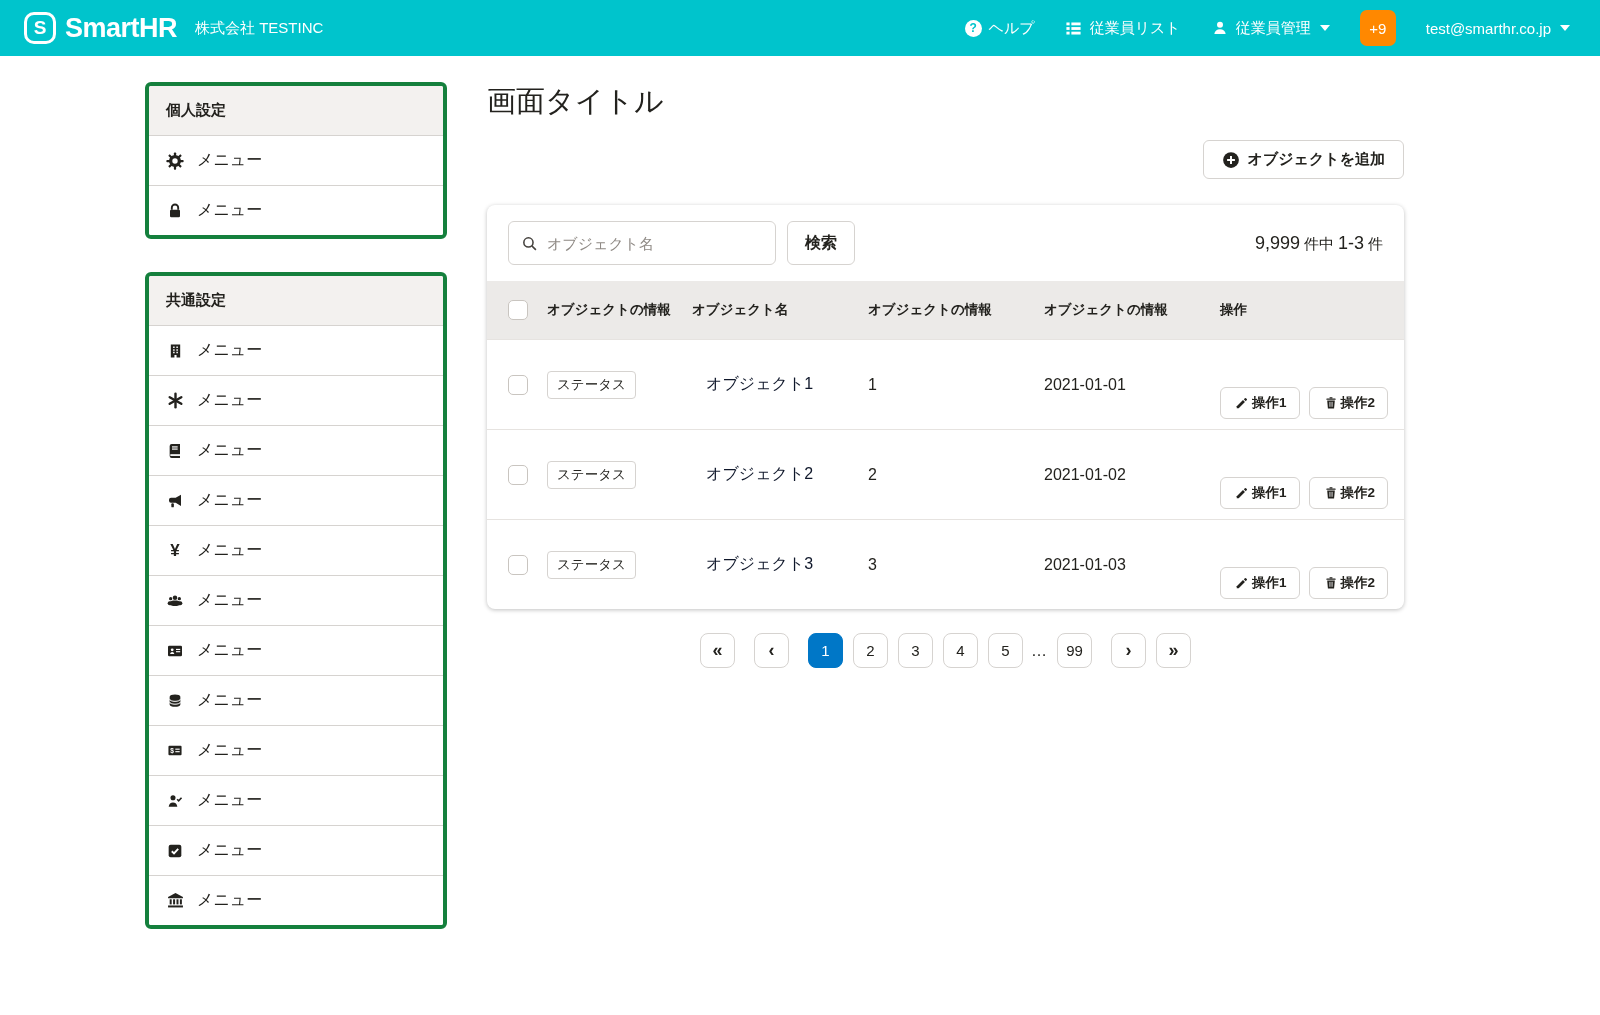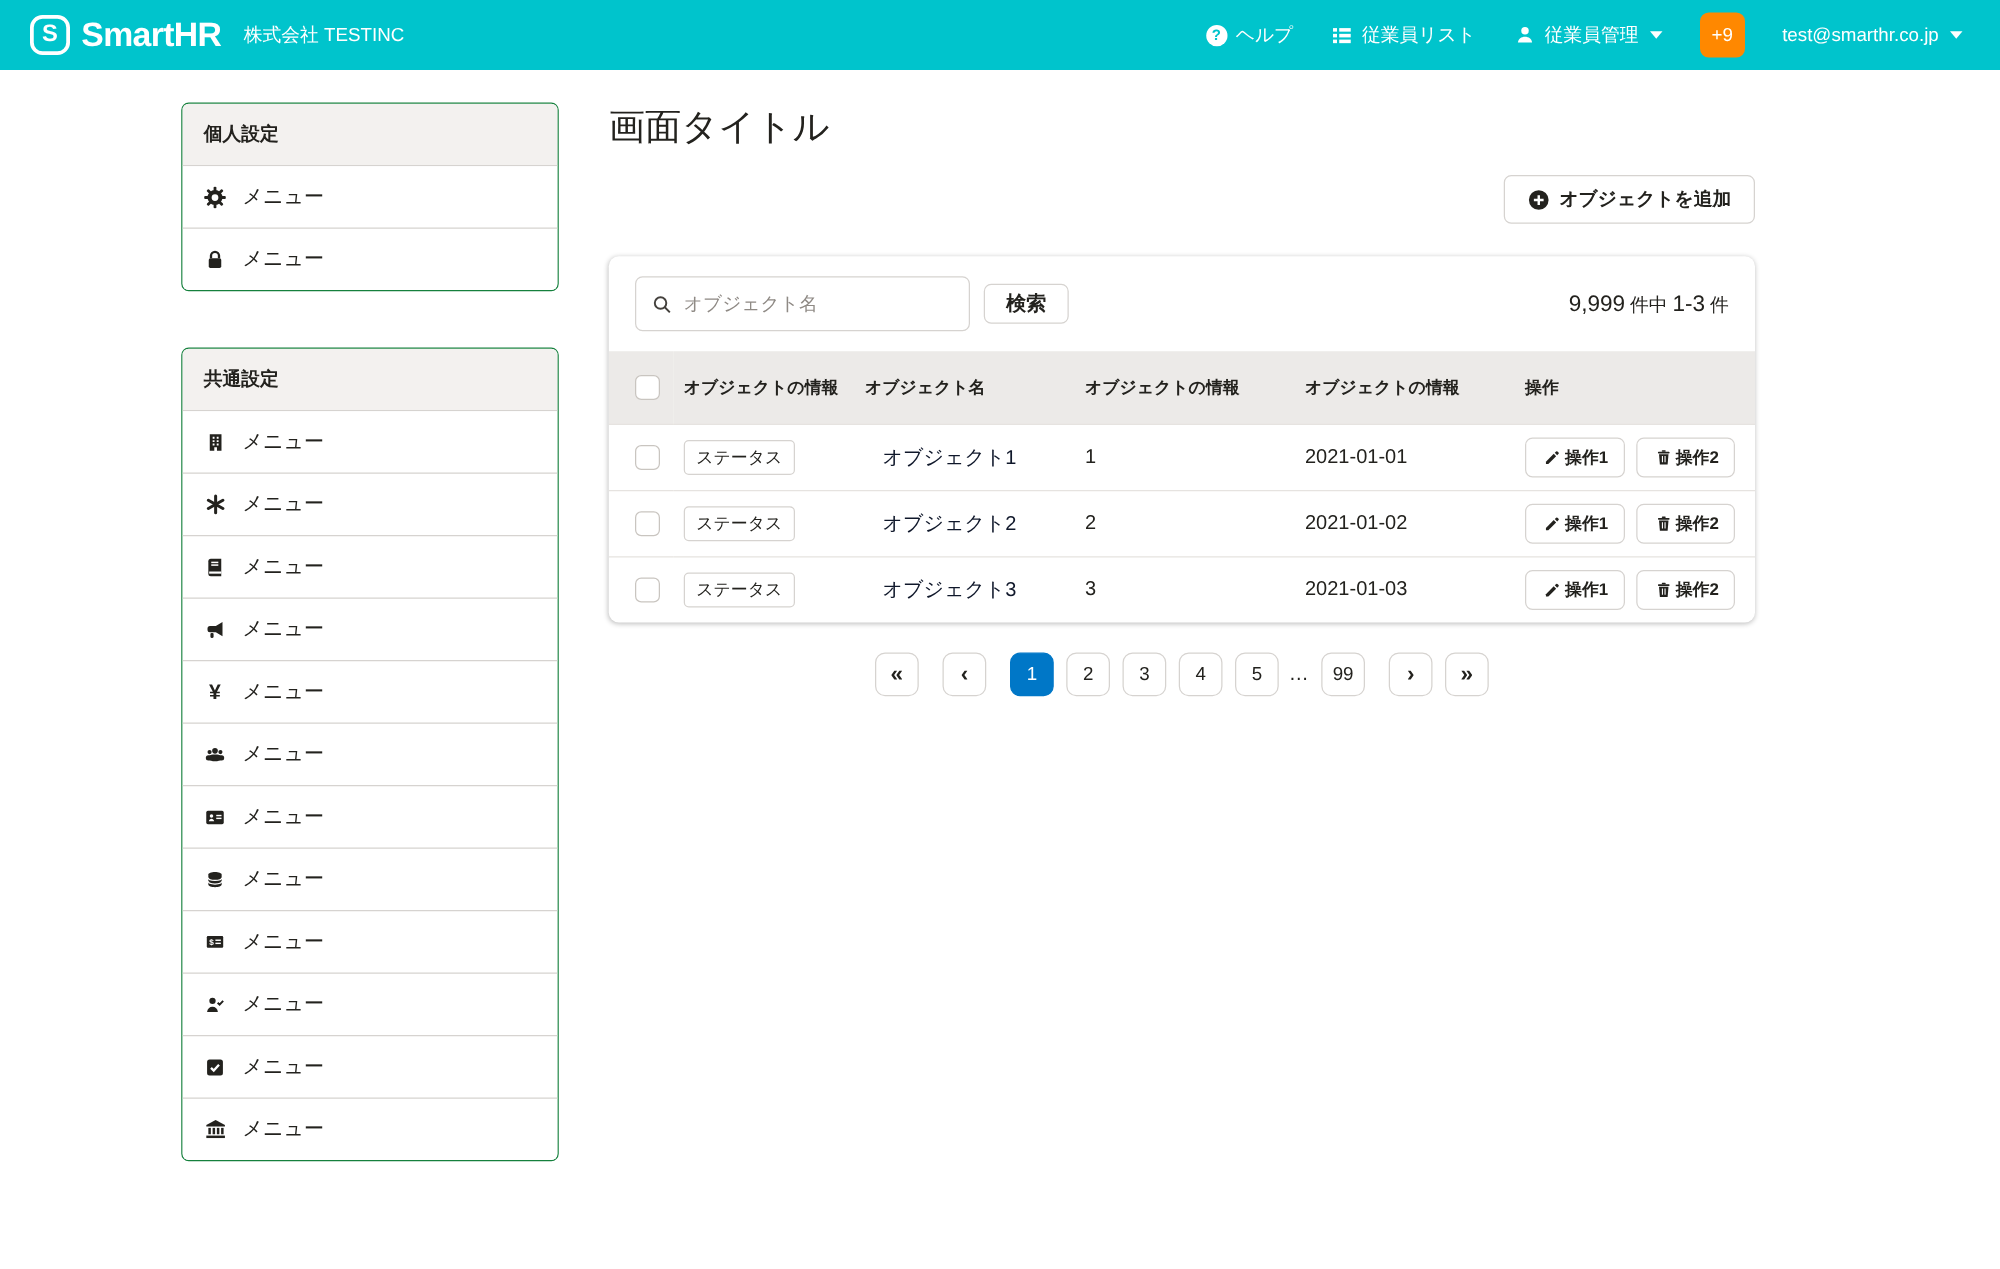--- a/index.html
+++ b/index.html
@@ -36,21 +36,21 @@
     display:flex; align-items:center; justify-content:center; font-size:15px; padding:0 8px;
     border:none; font-family:inherit; cursor:pointer;
   }
   .hicon { display:block; }
 
   
   .content { flex:1; display:flex; gap:40px; padding:26px 196px 60px 145px; }
 
   
   .sidebar { width:302px; flex-shrink:0; }
-  .side-card { border:1px solid #15803d; border-radius:6px; background:#fff; overflow:hidden; margin-bottom:45px; }
+  .side-card { border:4px solid #15803d; border-radius:6px; background:#fff; overflow:hidden; margin-bottom:33px; }
   .side-card-header { background:#f3f1ef; padding:15px 17px; font-size:15px; font-weight:bold; border-bottom:1px solid #d6d3d0; }
   .side-item { display:flex; align-items:center; gap:13px; padding:14px 17px; font-size:16px; cursor:pointer; background:#fff; }
   .side-item + .side-item { border-top:1px solid #d6d3d0; }
   .icon { width:18px; height:18px; flex-shrink:0; color:#23221e; display:flex; align-items:center; justify-content:center; }
   .icon svg { display:block; }
   .yen-glyph { font-size:17px; font-weight:bold; line-height:1; }
 
   
   .main { flex:1; min-width:0; }
   .page-title { font-size:29px; font-weight:500; margin-bottom:18px; }
@@ -65,21 +65,21 @@
 
   .panel { background:#fff; border-radius:8px; box-shadow:0 1px 4px rgba(0,0,0,.25); overflow:hidden; }
   .search-row { display:flex; align-items:center; gap:11px; padding:16px 21px; }
   .search-box { position:relative; }
   .search-box input {
     width:268px; height:44px; border:1px solid #d6d3d0; border-radius:6px;
     padding:0 12px 0 38px; font-size:15px; font-family:inherit; color:#23221e; outline:none;
   }
   .search-box input::placeholder { color:#8f8a85; }
   .search-icon { position:absolute; left:12px; top:13px; color:#44413d; }
-  .search-btn { height:32px; padding:0 17px; font-size:16px; }
+  .search-btn { height:44px; padding:0 17px; font-size:16px; }
   .result-count { margin-left:auto; font-size:15px; display:flex; align-items:baseline; gap:4px; }
   .result-count .num { font-weight:normal; font-size:18px; }
 
   table { width:100%; border-collapse:collapse; font-size:16px; }
   thead th {
     background:#eceae8; text-align:left; font-size:13.5px; font-weight:bold;
     padding:19px 8px; white-space:nowrap;
   }
   th.col-check, td.col-check { width:52px; padding-left:21px; }
   th.col-status, td.col-status { width:145px; }
@@ -90,21 +90,21 @@
   input[type="checkbox"] {
     appearance:none; -webkit-appearance:none; width:20px; height:20px;
     border:1px solid #c9c5c0; border-radius:5px; background:#fff; cursor:pointer; display:block;
   }
   .status-badge {
     display:inline-block; border:1px solid #d6d3d0; border-radius:4px; background:#fff;
     padding:4px 9px; font-size:13.5px; color:#23221e;
   }
   .obj-link { color:#0f172a; text-decoration:none; font-size:16px;margin-left:14px; }
   .row-actions { display:flex; gap:9px; }
-  .action-btn { padding:6px 12px; font-size:13.5px; gap:1px; }
+  .action-btn { padding:6px 12px; font-size:13.5px; gap:1px;margin-top:37px; }
 
   
   .pagination { display:flex; justify-content:center; align-items:center; gap:10px; margin-top:24px; }
   .pg {
     min-width:35px; height:35px; border:1px solid #d6d3d0; border-radius:8px; background:#fff;
     font-family:inherit; font-size:15px; font-weight:500; color:#23221e; cursor:pointer;
     display:flex; align-items:center; justify-content:center; padding:0 8px;
   }
   .pg.arrow { font-size:18px; font-weight:bold; }
   .pg.active { background:#0077c7; border-color:#0077c7; color:#fff; }

